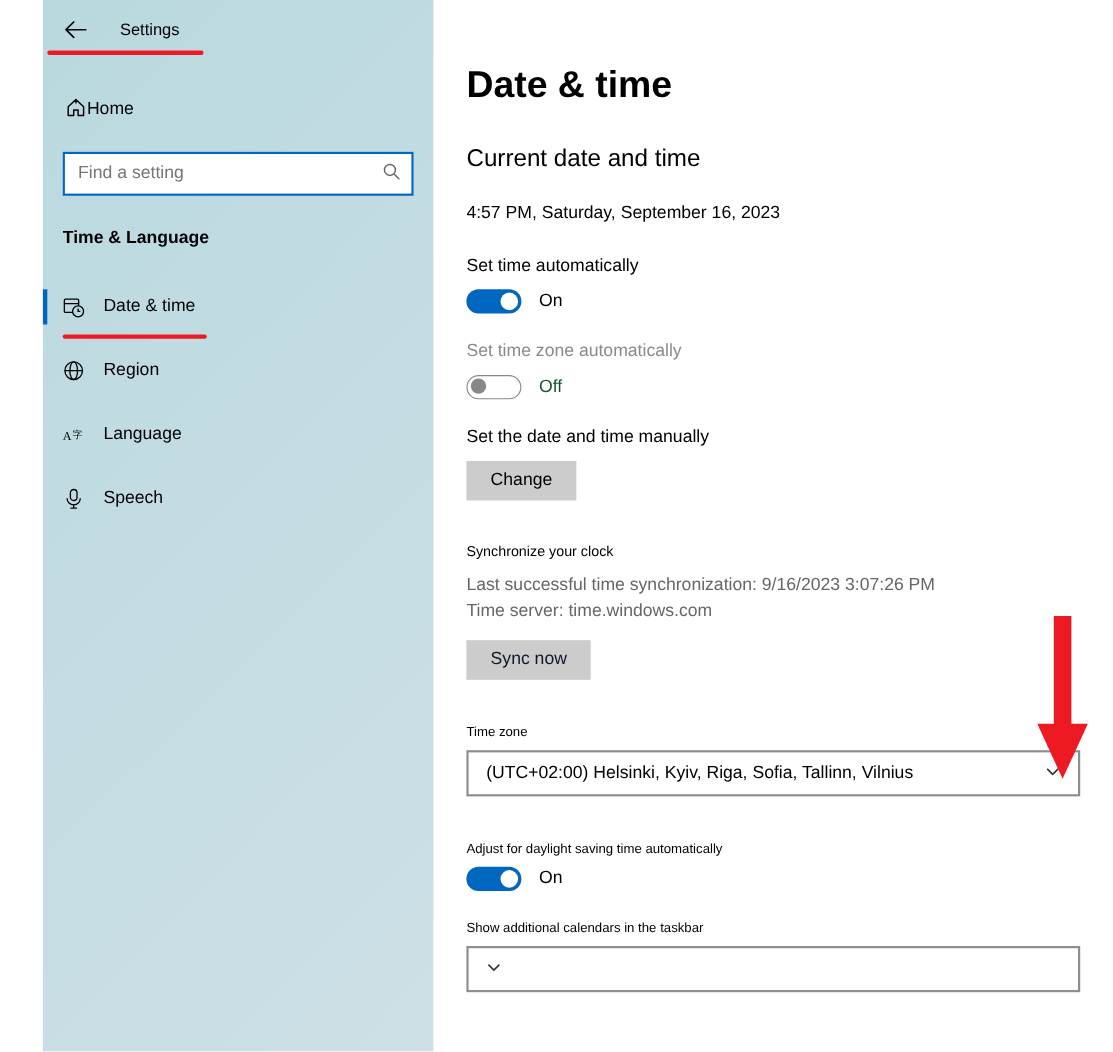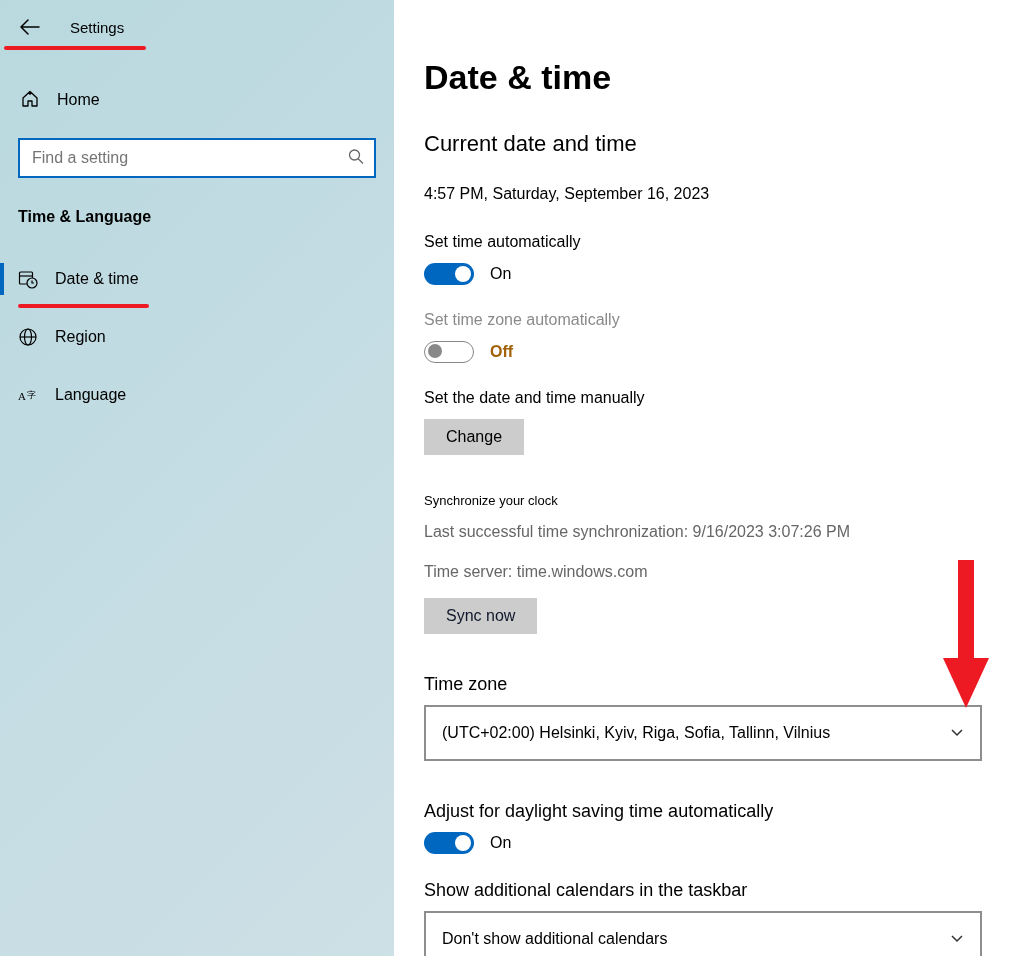--- a/index.html
+++ b/index.html
@@ -13,20 +13,21 @@
       overflow: hidden;
       display: flex;
       position: relative;
     }
     .sidebar {
       width: 398px;
       height: 100%;
       background: linear-gradient(135deg, #b9d9df 0%, #c4dce3 50%, #cde0e6 100%);
       padding-top: 8px;
       position: relative;
+      margin-left: 39px;
     }
     .back-row {
       display: flex;
       align-items: center;
       height: 38px;
       padding-left: 20px;
       gap: 30px;
     }
     .back-row .back-arrow svg { display:block; }
     .back-row .title { font-size: 15px; }
@@ -35,21 +36,20 @@
       background: #ed1a24;
       margin: 0 0 0 4px;
       width: 142px;
       border-radius: 3px;
     }
     .home-row {
       display: flex;
       align-items: center;
       height: 44px;
       padding-left: 20px;
-      gap: 17px;
       margin-top: 28px;
     }
     .home-row .label { font-size: 16px; }
     .search-wrap {
       margin: 16px 18px 0 18px;
     }
     .search-input {
       width: 100%;
       height: 40px;
       border: 2px solid #0067c0;
@@ -118,41 +118,41 @@
       cursor:pointer;
     }
     .toggle.on { background:#0067c0; }
     .toggle.off { background:#fff; border:1px solid #888; cursor:default;}
     .toggle .knob {
       position:absolute; top:2px; width:16px; height:16px; border-radius:50%;
     }
     .toggle.on .knob { right:3px; background:#fff; top:3px;}
     .toggle.off .knob { left:3px; background:#888; top:2px; width:14px; height:14px;}
     .toggle-state { font-size:16px;}
-    .toggle-state.disabled { color:#a16207;font-weight:bold;}
+    .toggle-state.disabled { color:#14532d;}
     .btn {
       display:inline-block;
       background:#cccccc;
       border:none;
       padding: 9px 22px;
       font-size:16px;
       color:#0f172a;
       cursor:pointer;
     }
     .btn.disabled { color:#000000; cursor:default;}
     .section-gap { height: 38px; }
     .sync-title { font-size:13px; margin-bottom:12px;}
     .sync-line { font-size:16px; color:#666; line-height:1.5;}
-    .sync-line + .sync-line { margin-top:16px; }
+    .sync-line + .sync-line { margin-top:0; }
     .sync-btn-wrap { margin-top:14px; }
-    .field-label { font-size:18px; margin-top: 40px; margin-bottom:10px;}
+    .field-label { font-size:12px; margin-top: 40px; margin-bottom:10px;}
     .select {
       width: 558px; max-width:100%;
       border:2px solid #8e8e8e;
-      height: 56px;
+      height: 42px;
       background:#fff;
       display:flex; align-items:center; justify-content:space-between;
       padding: 0 16px;
       font-size:16px;
       cursor:pointer;
     }
     .select .chev { flex-shrink:0; }
     
     .arrow-anno {
       position:absolute;
@@ -221,20 +221,29 @@
     </div>
     <div class="nav-item">
       <span class="icon">
         <svg width="20" height="20" viewBox="0 0 20 20">
             <text x="0" y="15" font-size="11" font-family="Segoe UI">A</text>
             <text x="9" y="13" font-size="9" font-family="Segoe UI">字</text>
           </svg>
       </span>
       <span class="label">Language</span>
     </div>
+    <div class="nav-item">
+      <span class="icon">
+        <svg width="20" height="20" viewBox="0 0 20 20">
+            <rect x="7" y="2" width="6" height="10" rx="3" stroke="#000" stroke-width="1.2" fill="none"></rect>
+            <path d="M4 10 a6 6 0 0 0 12 0 M10 16 V19 M7 19 H13" stroke="#000" stroke-width="1.2" fill="none"></path>
+          </svg>
+      </span>
+      <span class="label">Speech</span>
+    </div>
   </div>
 </div>
 
 <div class="content">
   <h1>Date &amp; time</h1>
   <h2>Current date and time</h2>
   <div class="block-label" style="margin-bottom:30px;">4:57 PM, Saturday, September 16, 2023</div>
 
   <div class="block-label">Set time automatically</div>
   <div class="toggle-row">
@@ -277,21 +286,20 @@
   <div class="field-label">Adjust for daylight saving time automatically</div>
   <div class="toggle-row">
     <div class="toggle on">
         <div class="knob"></div>
       </div>
     <span class="toggle-state">On</span>
   </div>
 
   <div class="field-label" style="margin-top:18px;">Show additional calendars in the taskbar</div>
   <div class="select">
-    <span>Don't show additional calendars</span>
     <span class="chev">
       <svg width="14" height="10" viewBox="0 0 14 10">
           <path d="M2 2 L7 7 L12 2" stroke="#333" stroke-width="1.5" fill="none"></path>
         </svg>
     </span>
   </div>
 </div>
 
 <div class="arrow-anno">
   <svg width="46" height="150" viewBox="0 0 46 150">

